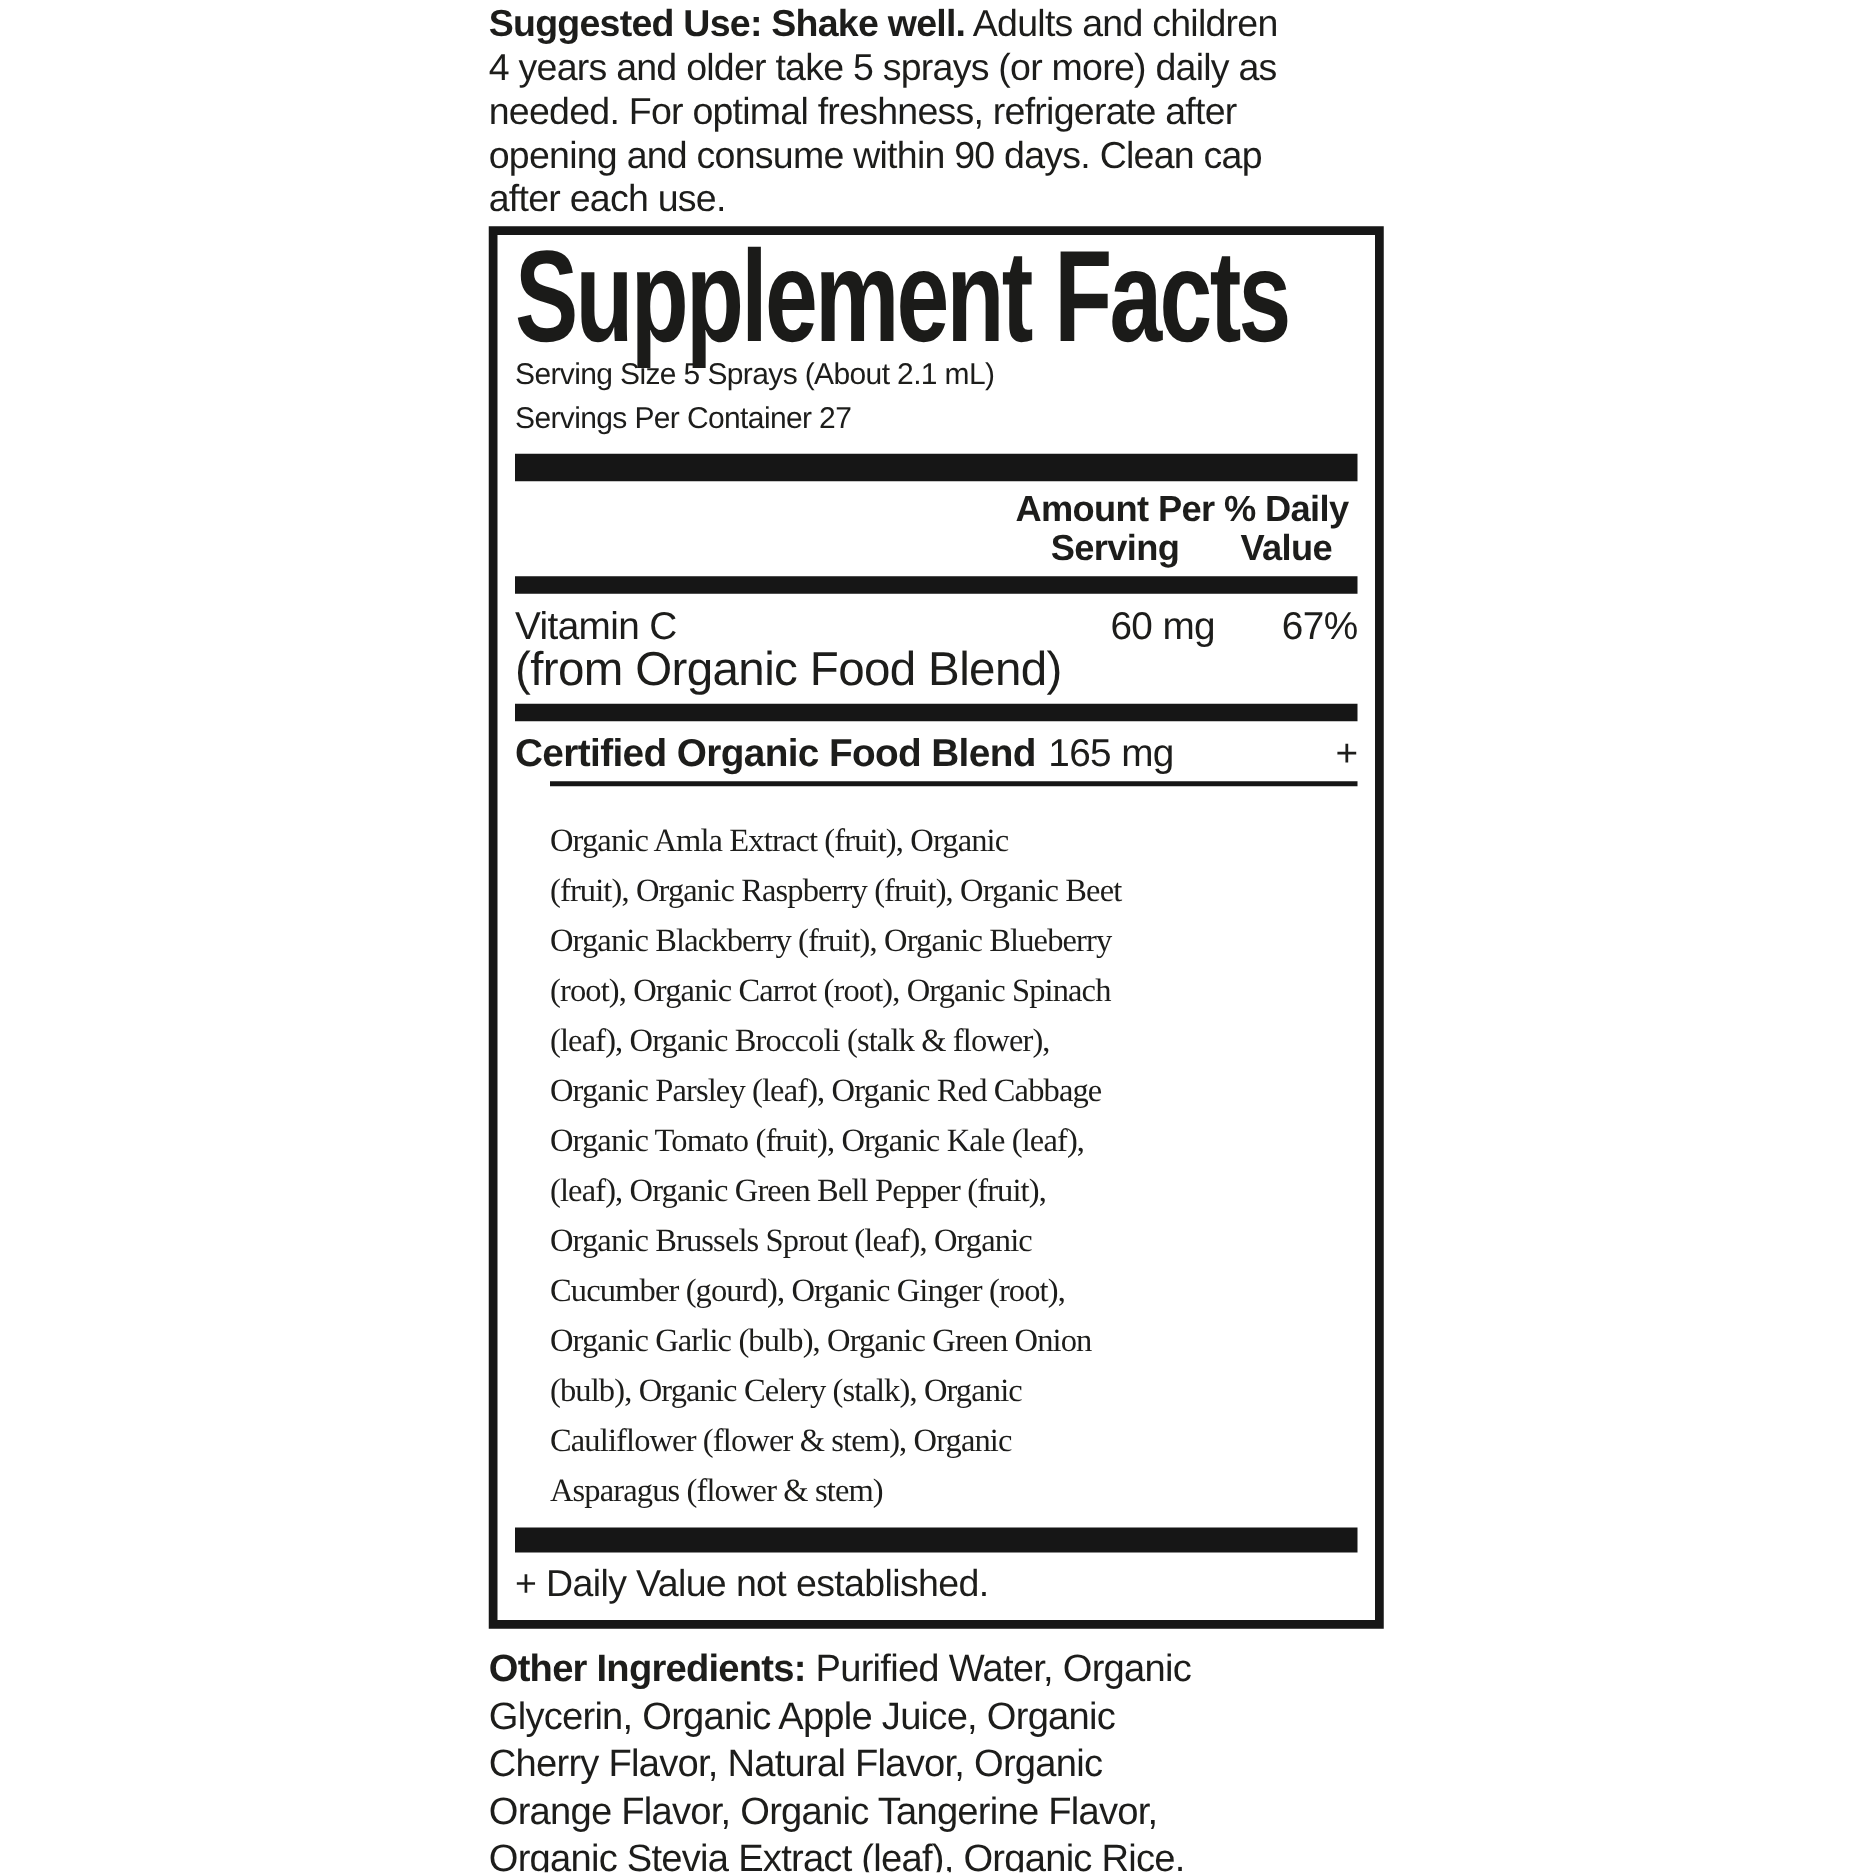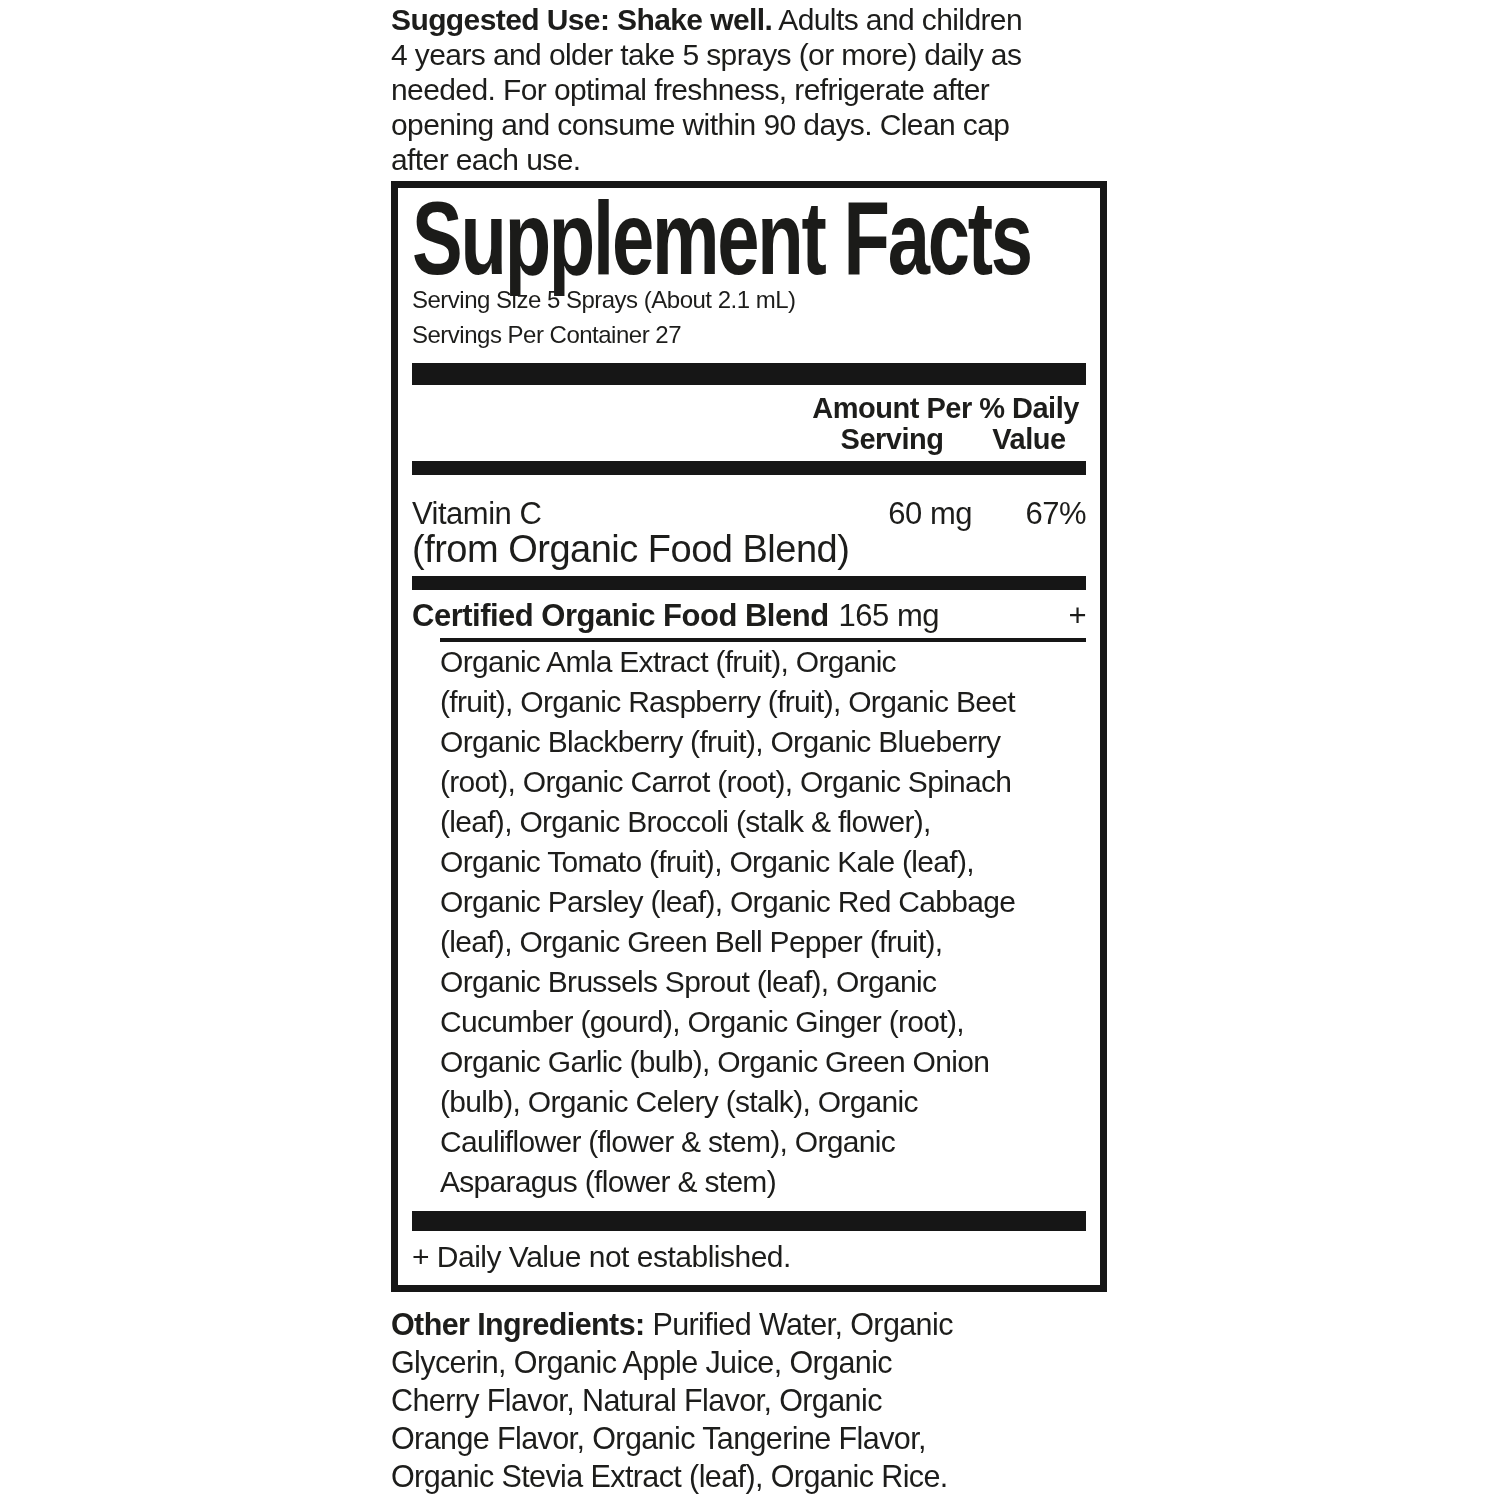--- a/index.html
+++ b/index.html
@@ -46,38 +46,38 @@
   .bar-thick  { height:22px; margin-top:11px; }
   .bar-med    { height:14px; }
   .bar-bottom { height:20px; margin-top:9px; }
   .hdr-row {
     display:flex; justify-content:flex-end;
     padding:8px 0 6px 0;
     font-weight:bold; font-size:29px; line-height:31px; letter-spacing:-0.5px;
   }
   .hdr-amount { width:160px; text-align:center; }
   .hdr-dv { width:114px; text-align:center; }
-  .nutrient-row { display:flex; padding-top:22px; font-size:31px; line-height:34px; letter-spacing:-0.5px; }
+  .nutrient-row { display:flex; padding-top:9px; font-size:31px; line-height:34px; letter-spacing:-0.5px; }
   .nutrient-name { flex:1; white-space:nowrap; }
   .nutrient-amount { width:160px; text-align:right; white-space:nowrap; }
   .nutrient-dv { width:114px; text-align:right; white-space:nowrap; }
   .nutrient-detail { font-size:38px; line-height:36px; letter-spacing:-0.5px; padding-bottom:9px; white-space:nowrap; }
   .blend-hdr {
     display:flex; align-items:baseline;
     padding:9px 0 3px 0;
     font-size:31px; line-height:34px; letter-spacing:-0.5px;
   }
   .blend-name { font-weight:bold; white-space:nowrap; }
   .blend-amount { white-space:nowrap; margin-left:10px; }
   .blend-spacer { flex:1; }
   .blend-dv { white-space:nowrap; }
   .blend-underline { margin-left:28px; border-top:4px solid #161616; margin-top:2px; }
   .blend-list {
-    margin:0 0 0 28px;
-    font-size:30px; line-height:40px; letter-spacing:-0.7px;
+    margin:24px 0 0 28px;
+    font-size:26px; line-height:40px; letter-spacing:-0.7px;font-family:Liberation Serif, serif;
   }
   .blend-list div { white-space:nowrap; }
   .footnote { margin-top:8px; font-size:30px; line-height:36px; letter-spacing:-0.5px; white-space:nowrap; }
   
   .other { margin-top:13px; font-size:30.5px; line-height:38px; letter-spacing:-0.6px; }
   .other .line { white-space:nowrap; }
 </style>
 </head>
 <body>
 
@@ -126,22 +126,22 @@
         <span class="blend-dv">+</span>
       </div>
       <div class="blend-underline"></div>
 
       <div class="blend-list">
           <div class="line">Organic Amla Extract (fruit), Organic</div>
           <div class="line">(fruit), Organic Raspberry (fruit), Organic Beet</div>
           <div class="line">Organic Blackberry (fruit), Organic Blueberry</div>
           <div class="line">(root), Organic Carrot (root), Organic Spinach</div>
           <div class="line">(leaf), Organic Broccoli (stalk &amp; flower),</div>
+          <div class="line">Organic Parsley (leaf), Organic Red Cabbage</div>
           <div class="line">Organic Tomato (fruit), Organic Kale (leaf),</div>
-          <div class="line">Organic Parsley (leaf), Organic Red Cabbage</div>
           <div class="line">(leaf), Organic Green Bell Pepper (fruit),</div>
           <div class="line">Organic Brussels Sprout (leaf), Organic</div>
           <div class="line">Cucumber (gourd), Organic Ginger (root),</div>
           <div class="line">Organic Garlic (bulb), Organic Green Onion</div>
           <div class="line">(bulb), Organic Celery (stalk), Organic</div>
           <div class="line">Cauliflower (flower &amp; stem), Organic</div>
           <div class="line">Asparagus (flower &amp; stem)</div>
         </div>
 
       <div class="bar bar-bottom"></div>

